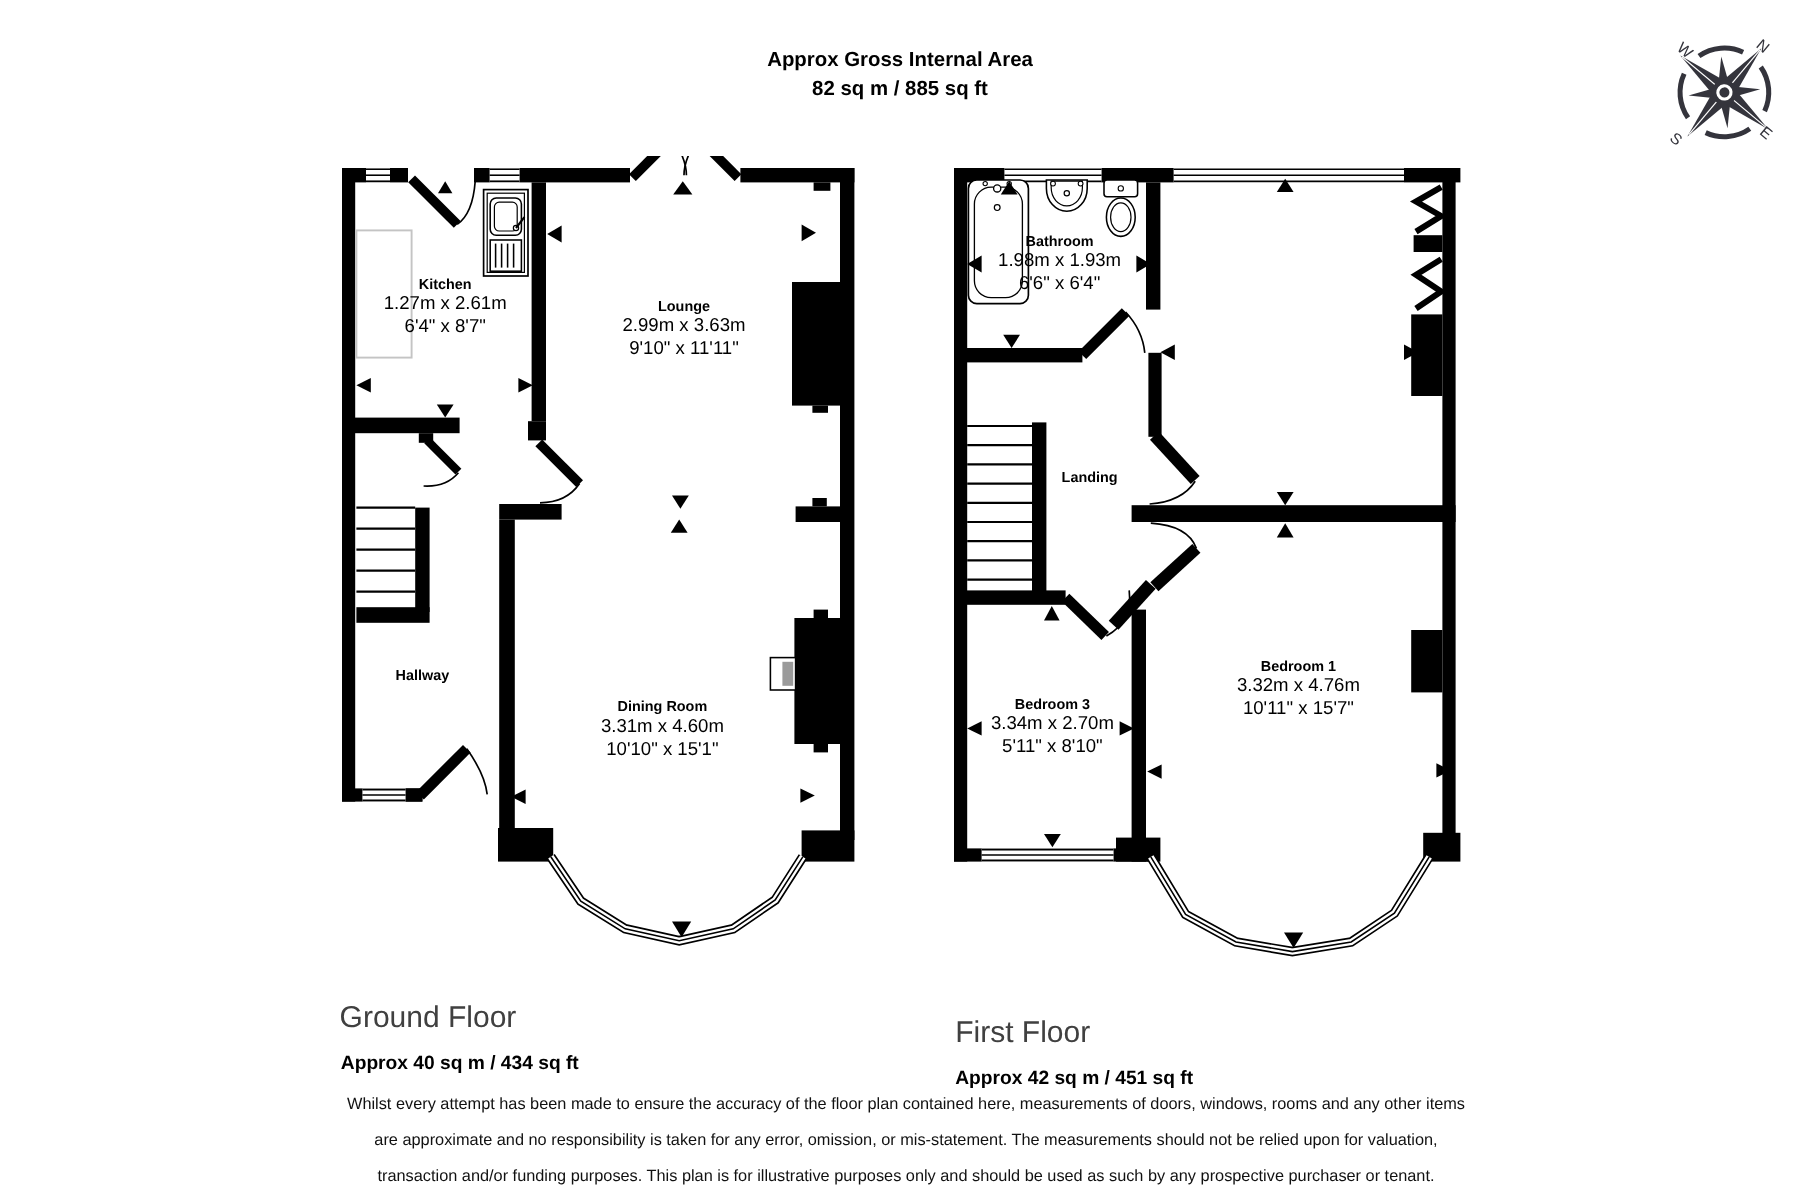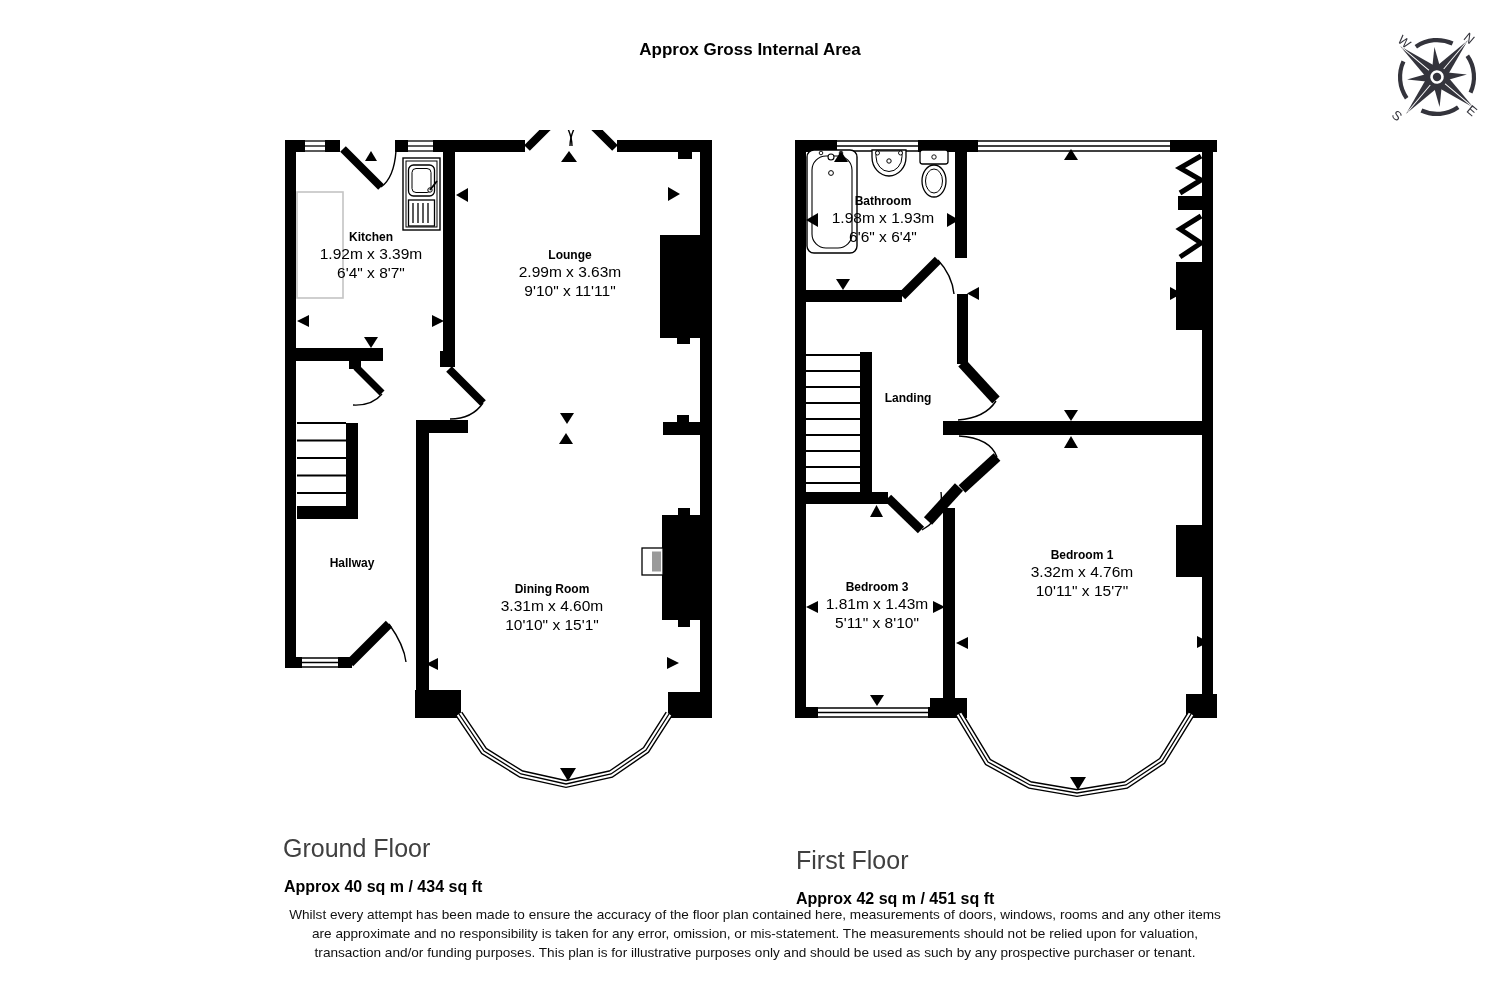--- a/index.html
+++ b/index.html
@@ -6,36 +6,37 @@
   #canvas{position:relative;width:1500px;height:999px;background:#fff;overflow:hidden;
           font-family:"Liberation Sans", sans-serif;color:#000;}
   .abs{position:absolute;}
   #title{left:0;top:38px;width:1500px;text-align:center;font-weight:bold;font-size:17px;line-height:24px;}
   .plan{position:absolute;}
   .room-label{position:absolute;transform:translate(-50%,-50%);text-align:center;line-height:1.22;white-space:nowrap;}
   .room-name{font-weight:bold;font-size:12px;display:block;}
   .room-dim{font-size:15.5px;display:block;}
   .floor-name{font-size:25px;color:#404040;}
   .floor-area{font-size:16px;font-weight:bold;}
-  #disclaimer{left:285px;top:905px;width:940px;text-align:center;font-size:13.6px;line-height:19px;color:#111;}
+  #disclaimer{left:285px;top:905px;width:940px;text-align:center;font-size:13.6px;line-height:30px;color:#111;}
   svg .w{fill:#000;stroke:none;}
   svg .leaf{stroke:#000;fill:none;}
   svg .arc{stroke:#000;stroke-width:1.4;fill:none;}
   svg .thin{stroke:#000;fill:none;}
   svg .winline{stroke:#000;stroke-width:1.3;}
   svg .tread{stroke:#000;stroke-width:1.8;}
   svg .fix{stroke:#000;fill:#fff;}
   svg .tri{fill:#000;}
 </style>
 </head>
 <body>
 <div id="canvas">
 
 <div class="abs" id="title">
   <div>Approx Gross Internal Area</div>
+  <div>82 sq m / 885 sq ft</div>
 </div>
 
 <svg class="abs" style="left:1375px;top:15px" width="125" height="125" viewBox="0 0 125 125">
   <g fill="#34343c" stroke="none" transform="rotate(40 62 62)">
     <path d="M97.7,71.6 A37 37 0 0 1 71.6,97.7" fill="none" stroke="#34343c" stroke-width="4.2"></path>
     <path d="M52.4,97.7 A37 37 0 0 1 26.3,71.6" fill="none" stroke="#34343c" stroke-width="4.2"></path>
     <path d="M26.3,52.4 A37 37 0 0 1 52.4,26.3" fill="none" stroke="#34343c" stroke-width="4.2"></path>
     <path d="M71.6,26.3 A37 37 0 0 1 97.7,52.4" fill="none" stroke="#34343c" stroke-width="4.2"></path>
     <g transform="rotate(45 62 62)">
       <path d="M62,32 L67,58 L57,58 Z"></path>
@@ -296,21 +297,21 @@
     <polygon class="tri" points="870,517 883,517 876.5,505"></polygon>
     <polygon class="tri" points="818,601 818,613 806,607"></polygon>
     <polygon class="tri" points="933,601 933,613 945,607"></polygon>
     <polygon class="tri" points="870,695 884,695 877,706"></polygon>
     <polygon class="tri" points="1070,777 1086,777 1078,790"></polygon>
   </g>
 </svg>
 
 <div class="room-label" style="left:371px;top:256px">
   <span class="room-name">Kitchen</span>
-  <span class="room-dim">1.92m x 3.39m</span>
+  <span class="room-dim">1.27m x 2.61m</span>
   <span class="room-dim">6'4" x 8'7"</span>
 </div>
 <div class="room-label" style="left:570px;top:274px">
   <span class="room-name">Lounge</span>
   <span class="room-dim">2.99m x 3.63m</span>
   <span class="room-dim">9'10" x 11'11"</span>
 </div>
 <div class="room-label" style="left:352px;top:563px">
   <span class="room-name">Hallway</span>
 </div>
@@ -322,21 +323,21 @@
 <div class="room-label" style="left:883px;top:220px">
   <span class="room-name">Bathroom</span>
   <span class="room-dim">1.98m x 1.93m</span>
   <span class="room-dim">6'6" x 6'4"</span>
 </div>
 <div class="room-label" style="left:908px;top:398px">
   <span class="room-name">Landing</span>
 </div>
 <div class="room-label" style="left:877px;top:606px">
   <span class="room-name">Bedroom 3</span>
-  <span class="room-dim">1.81m x 1.43m</span>
+  <span class="room-dim">3.34m x 2.70m</span>
   <span class="room-dim">5'11" x 8'10"</span>
 </div>
 <div class="room-label" style="left:1082px;top:574px">
   <span class="room-name">Bedroom 1</span>
   <span class="room-dim">3.32m x 4.76m</span>
   <span class="room-dim">10'11" x 15'7"</span>
 </div>
 
 <div class="abs floor-name" style="left:283px;top:834px">Ground Floor</div>
 <div class="abs floor-area" style="left:284px;top:878px">Approx 40 sq m / 434 sq ft</div>

